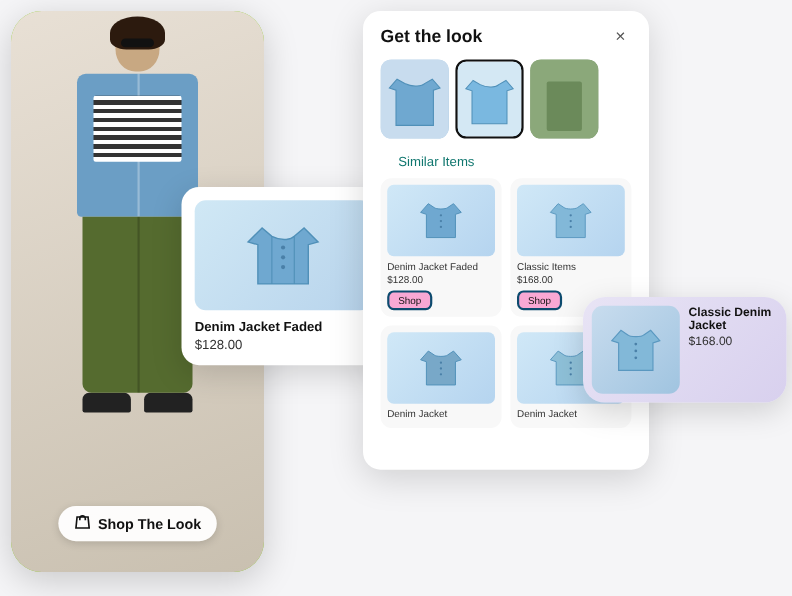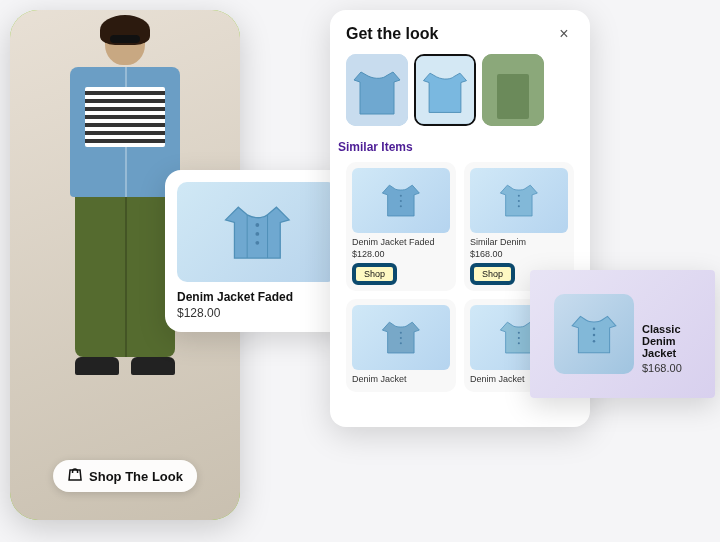--- a/index.html
+++ b/index.html
@@ -230,23 +230,23 @@
     }
     .thumbnail-bg {
       width: 100%; height: 100%;
     }
     .thumb-1 { background: linear-gradient(135deg, #c8dcee 0%, #a0c4e0 100%); }
     .thumb-2 { background: linear-gradient(135deg, #cce0f0 0%, #a8cce4 100%); }
     .thumb-3 { background: linear-gradient(135deg, #8ba87a 0%, #6b8a5a 100%); }
 
     .section-label {
       font-size: 12px;
-      font-weight: 700;
-      color: #4c1d95;
-      padding: 4px 8px 8px;
+      font-weight: 400;
+      color: #0f766e;
+      padding: 4px 32px 8px;
     }
     
     .items-grid {
       display: grid;
       grid-template-columns: 1fr 1fr;
       gap: 8px;
       padding: 0 16px;
     }
     .item-card {
       background: #f8f8f8;
@@ -269,42 +269,42 @@
       color: #333;
       margin-bottom: 1px;
       line-height: 1.2;
     }
     .item-price {
       font-size: 9px;
       color: #333;
       margin-bottom: 4px;
     }
     .item-shop-btn {
-      background: #fef9c3;
-      border: 4px solid #0c4a6e;
+      background: #f9a8d4;
+      border: 2px solid #0c4a6e;
       border-radius: 6px;
       font-size: 9px;
       padding: 2px 8px;
       cursor: pointer;
       color: #111;
     }
 
     
     .classic-popup {
       position: absolute;
       left: 530px;
       top: 270px;
       width: 185px;
       background: linear-gradient(135deg, #e8e4f5 0%, #d8d0ee 100%);
-      border-radius: 4px;
+      border-radius: 20px;
       box-shadow: 0 8px 28px rgba(0,0,0,0.15);
-      padding: 24px;
+      padding: 8px;
       z-index: 7;
       display: flex;
-      align-items: flex-end;
+      align-items: flex-start;
       gap: 8px;
     }
     .classic-popup-image {
       width: 80px;
       height: 80px;
       background: linear-gradient(135deg, #c8dcee 0%, #a0c4e0 100%);
       border-radius: 10px;
       flex-shrink: 0;
       display: flex;
       align-items: center;
@@ -425,21 +425,21 @@
 
     <div class="item-card">
       <div class="item-image">
         <svg class="jacket-sm" viewBox="0 0 50 48" fill="none">
           <path d="M12 7 L4 16 L10 18 L10 42 L40 42 L40 18 L46 16 L38 7 L32 11 C30 13 20 13 18 11 Z" fill="#82b8d8" stroke="#5a98c0" stroke-width="1"></path>
           <circle cx="25" cy="19" r="1.2" fill="#4a80a8"></circle>
           <circle cx="25" cy="25" r="1.2" fill="#4a80a8"></circle>
           <circle cx="25" cy="31" r="1.2" fill="#4a80a8"></circle>
         </svg>
       </div>
-      <div class="item-name">Similar Denim</div>
+      <div class="item-name">Classic Items</div>
       <div class="item-price">$168.00</div>
       <button class="item-shop-btn">Shop</button>
     </div>
 
     <div class="item-card">
       <div class="item-image">
         <svg class="jacket-sm" viewBox="0 0 50 48" fill="none">
           <path d="M12 7 L4 16 L10 18 L10 42 L40 42 L40 18 L46 16 L38 7 L32 11 C30 13 20 13 18 11 Z" fill="#78a8c8" stroke="#5090b8" stroke-width="1"></path>
           <circle cx="25" cy="19" r="1.2" fill="#4a80a8"></circle>
           <circle cx="25" cy="25" r="1.2" fill="#4a80a8"></circle>

